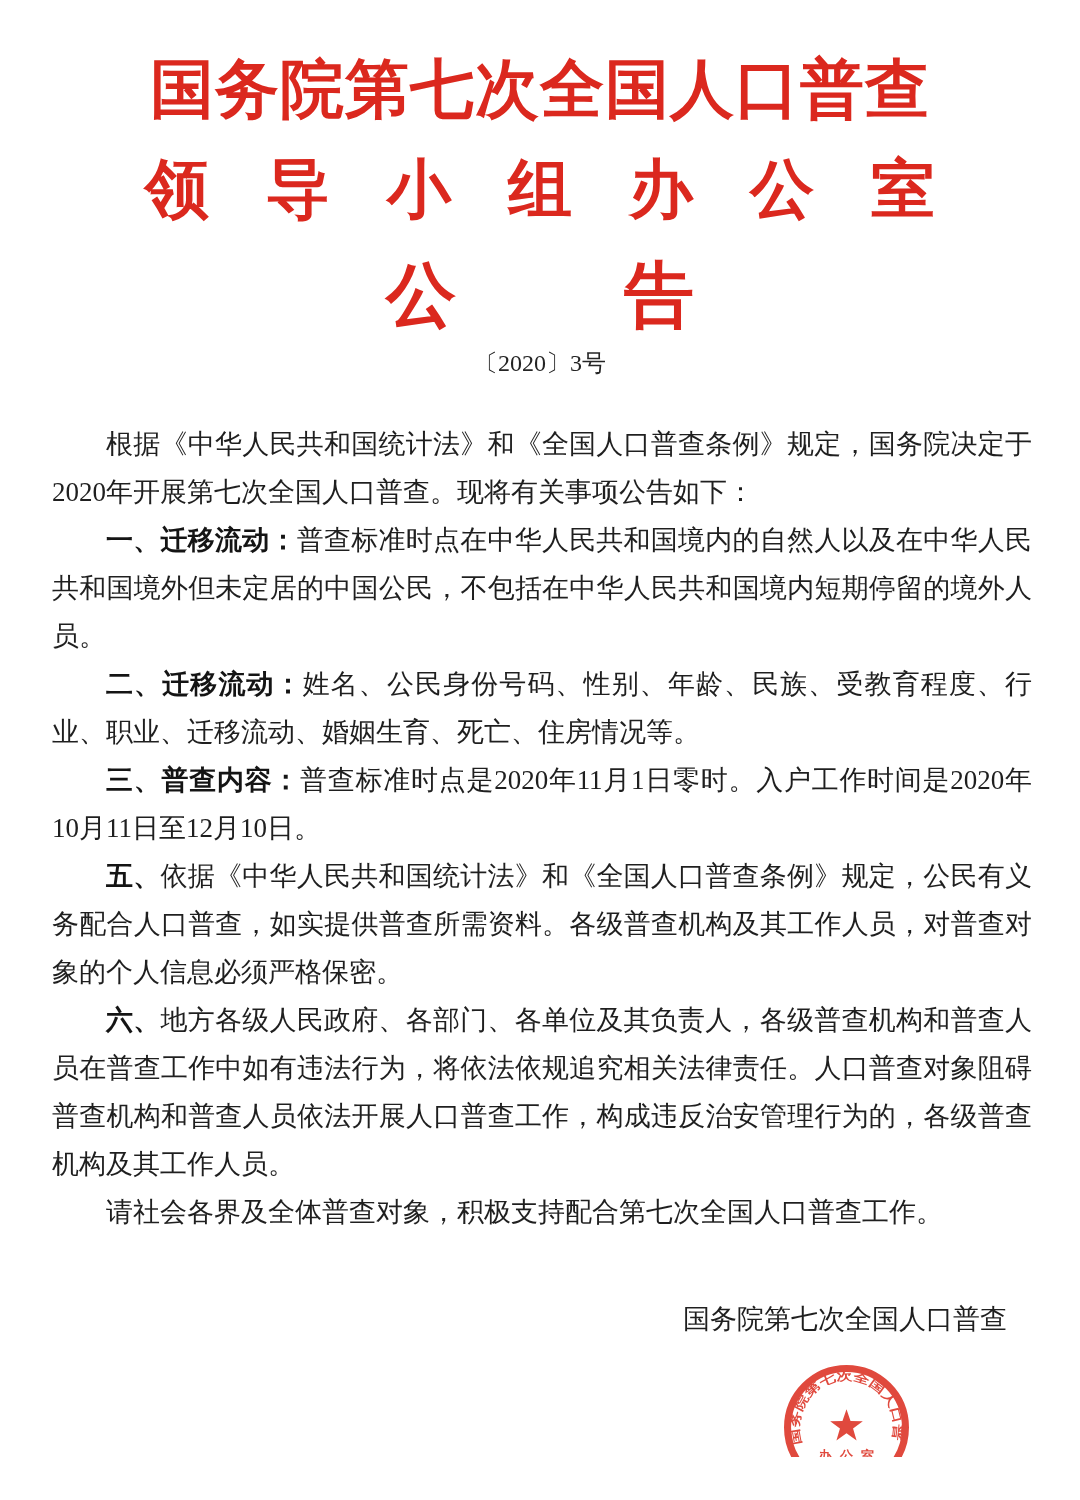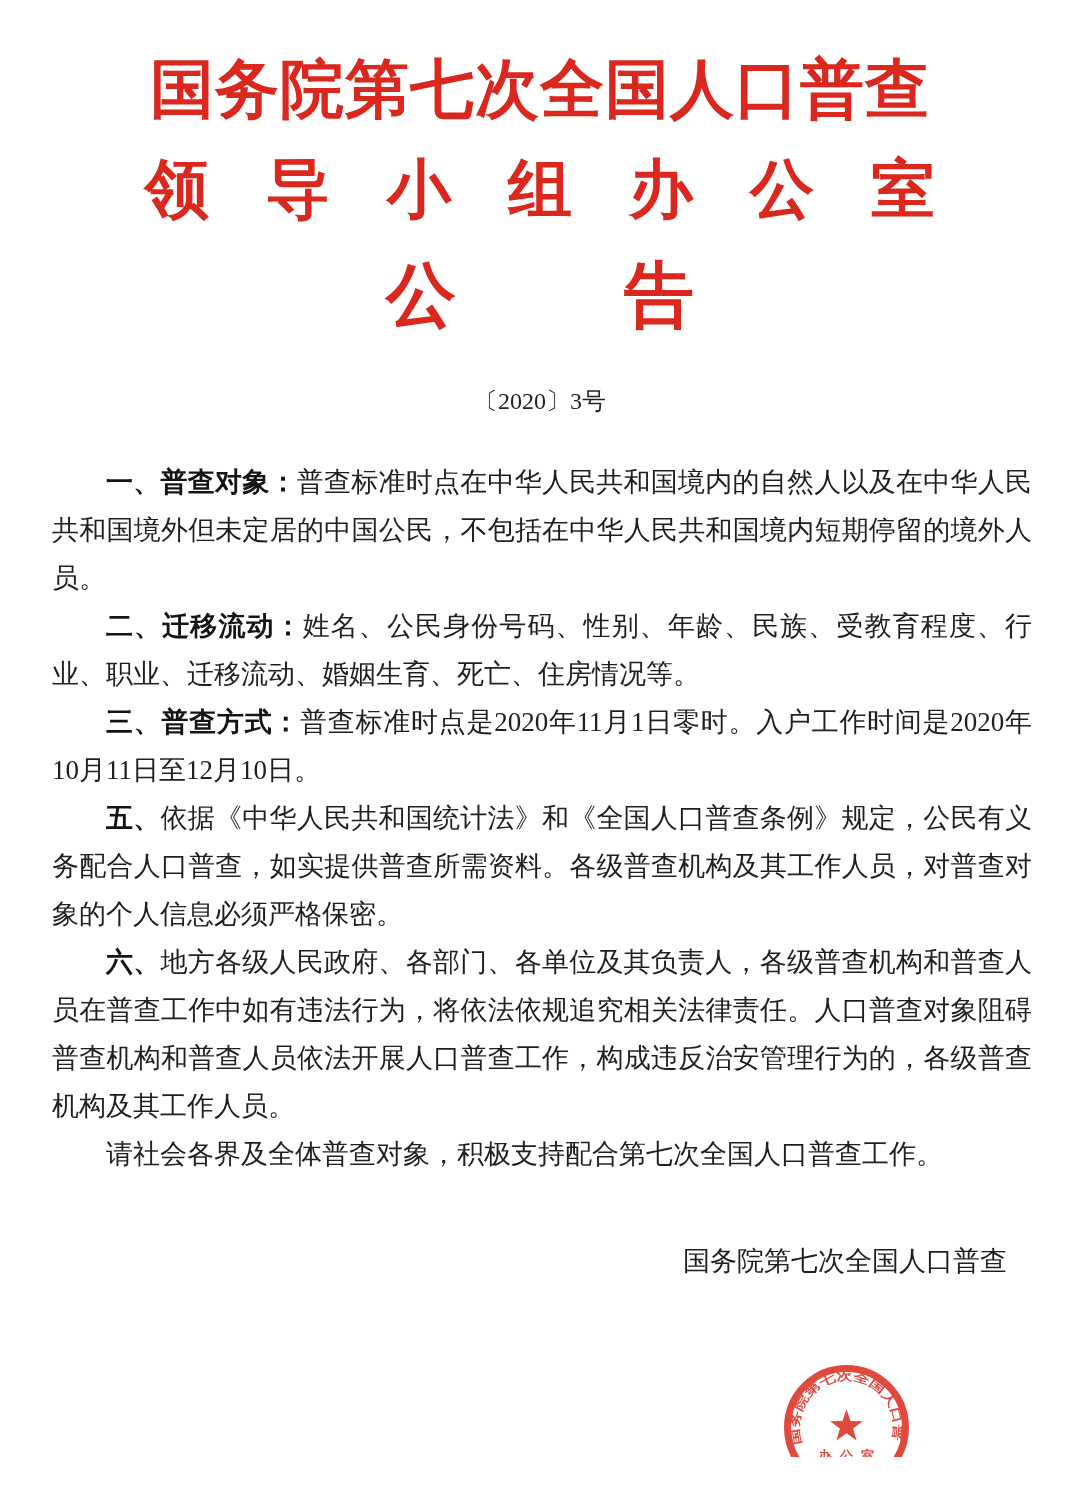--- a/index.html
+++ b/index.html
@@ -5,21 +5,21 @@
   html,body{margin:0;padding:0;background:#ffffff;}
   .page{position:relative;width:1080px;height:1457px;background:#ffffff;overflow:hidden;
         font-family:"Liberation Serif","DejaVu Serif",serif;color:#1f1f1f;}
   
   .title-block{padding-top:40px;color:#db281e;font-weight:700;}
   .title-line{width:790px;margin:0 auto;height:100px;display:flex;align-items:center;
               justify-content:space-between;font-size:64px;line-height:100px;}
   .title-line.single{justify-content:center;letter-spacing:1px;}
   .title-line.gao{width:308px;height:104px;font-size:70px;margin-top:4px;}
   
-  .docnum{margin-top:38px;text-align:center;font-size:24px;line-height:30px;color:#242424;}
+  .docnum{text-align:center;font-size:24px;line-height:30px;color:#242424;}
   
   .content{margin:42px 48px 0 52px;font-size:27px;line-height:48px;
            text-align:justify;text-justify:inter-ideograph;}
   .content p{margin:0;text-indent:2em;}
   .content .lbl{font-family:"Liberation Sans","DejaVu Sans",sans-serif;
                 font-weight:700;color:#141414;}
   
   .signature{width:330px;margin:64px 70px 0 auto;text-align:center;
              font-size:27px;line-height:38px;color:#1f1f1f;}
   .signature div{white-space:nowrap;}
@@ -45,23 +45,24 @@
       </div>
     <div class="title-line gao">
         <span>公</span>
         <span>告</span>
       </div>
   </div>
 
   <div class="docnum">〔2020〕3号</div>
 
   <div class="content">
-    <p><b class="lbl">一、普查对象：</b><span>普查标准时点在中华人民共和国境内的自然人以及在中华人民共和国境外但未定居的中国公民，不包括在中华人民共和国境内短期停留的境外人员。</span></p>
+    <p><b class="lbl"></b><span>根据《中华人民共和国统计法》和《全国人口普查条例》规定，国务院决定于2020年开展第七次全国人口普查。现将有关事项公告如下：</span></p>
+    <p><b class="lbl">一、迁移流动：</b><span>普查标准时点在中华人民共和国境内的自然人以及在中华人民共和国境外但未定居的中国公民，不包括在中华人民共和国境内短期停留的境外人员。</span></p>
     <p><b class="lbl">二、迁移流动：</b><span>姓名、公民身份号码、性别、年龄、民族、受教育程度、行业、职业、迁移流动、婚姻生育、死亡、住房情况等。</span></p>
-    <p><b class="lbl">三、普查方式：</b><span>普查标准时点是2020年11月1日零时。入户工作时间是2020年10月11日至12月10日。</span></p>
+    <p><b class="lbl">三、普查内容：</b><span>普查标准时点是2020年11月1日零时。入户工作时间是2020年10月11日至12月10日。</span></p>
     <p><b class="lbl">五、</b><span>依据《中华人民共和国统计法》和《全国人口普查条例》规定，公民有义务配合人口普查，如实提供普查所需资料。各级普查机构及其工作人员，对普查对象的个人信息必须严格保密。</span></p>
     <p><b class="lbl">六、</b><span>地方各级人民政府、各部门、各单位及其负责人，各级普查机构和普查人员在普查工作中如有违法行为，将依法依规追究相关法律责任。人口普查对象阻碍普查机构和普查人员依法开展人口普查工作，构成违反治安管理行为的，各级普查机构及其工作人员。</span></p>
     <p><b class="lbl"></b><span>请社会各界及全体普查对象，积极支持配合第七次全国人口普查工作。</span></p>
   </div>
 
   <div class="signature">
     <div>国务院第七次全国人口普查</div>
 
   </div>
 

